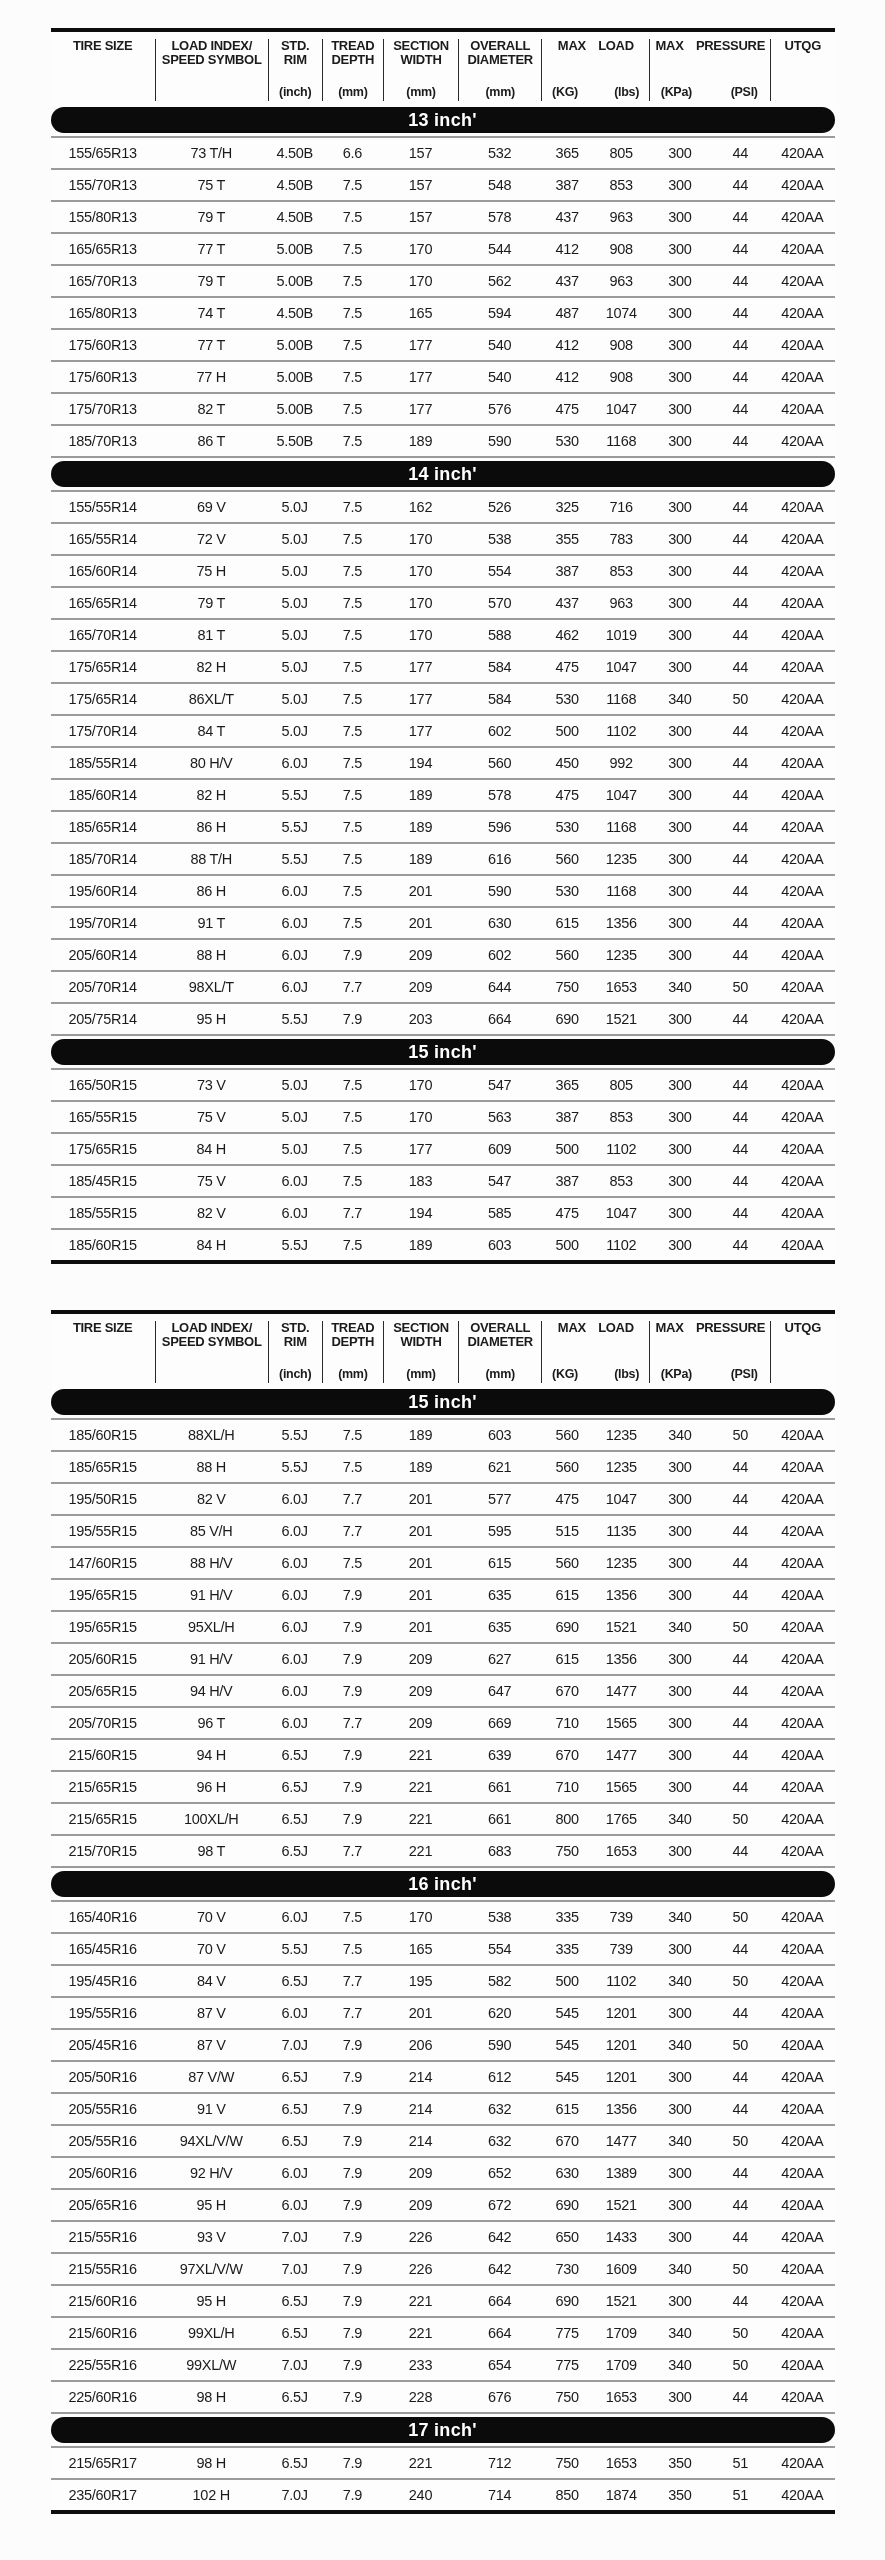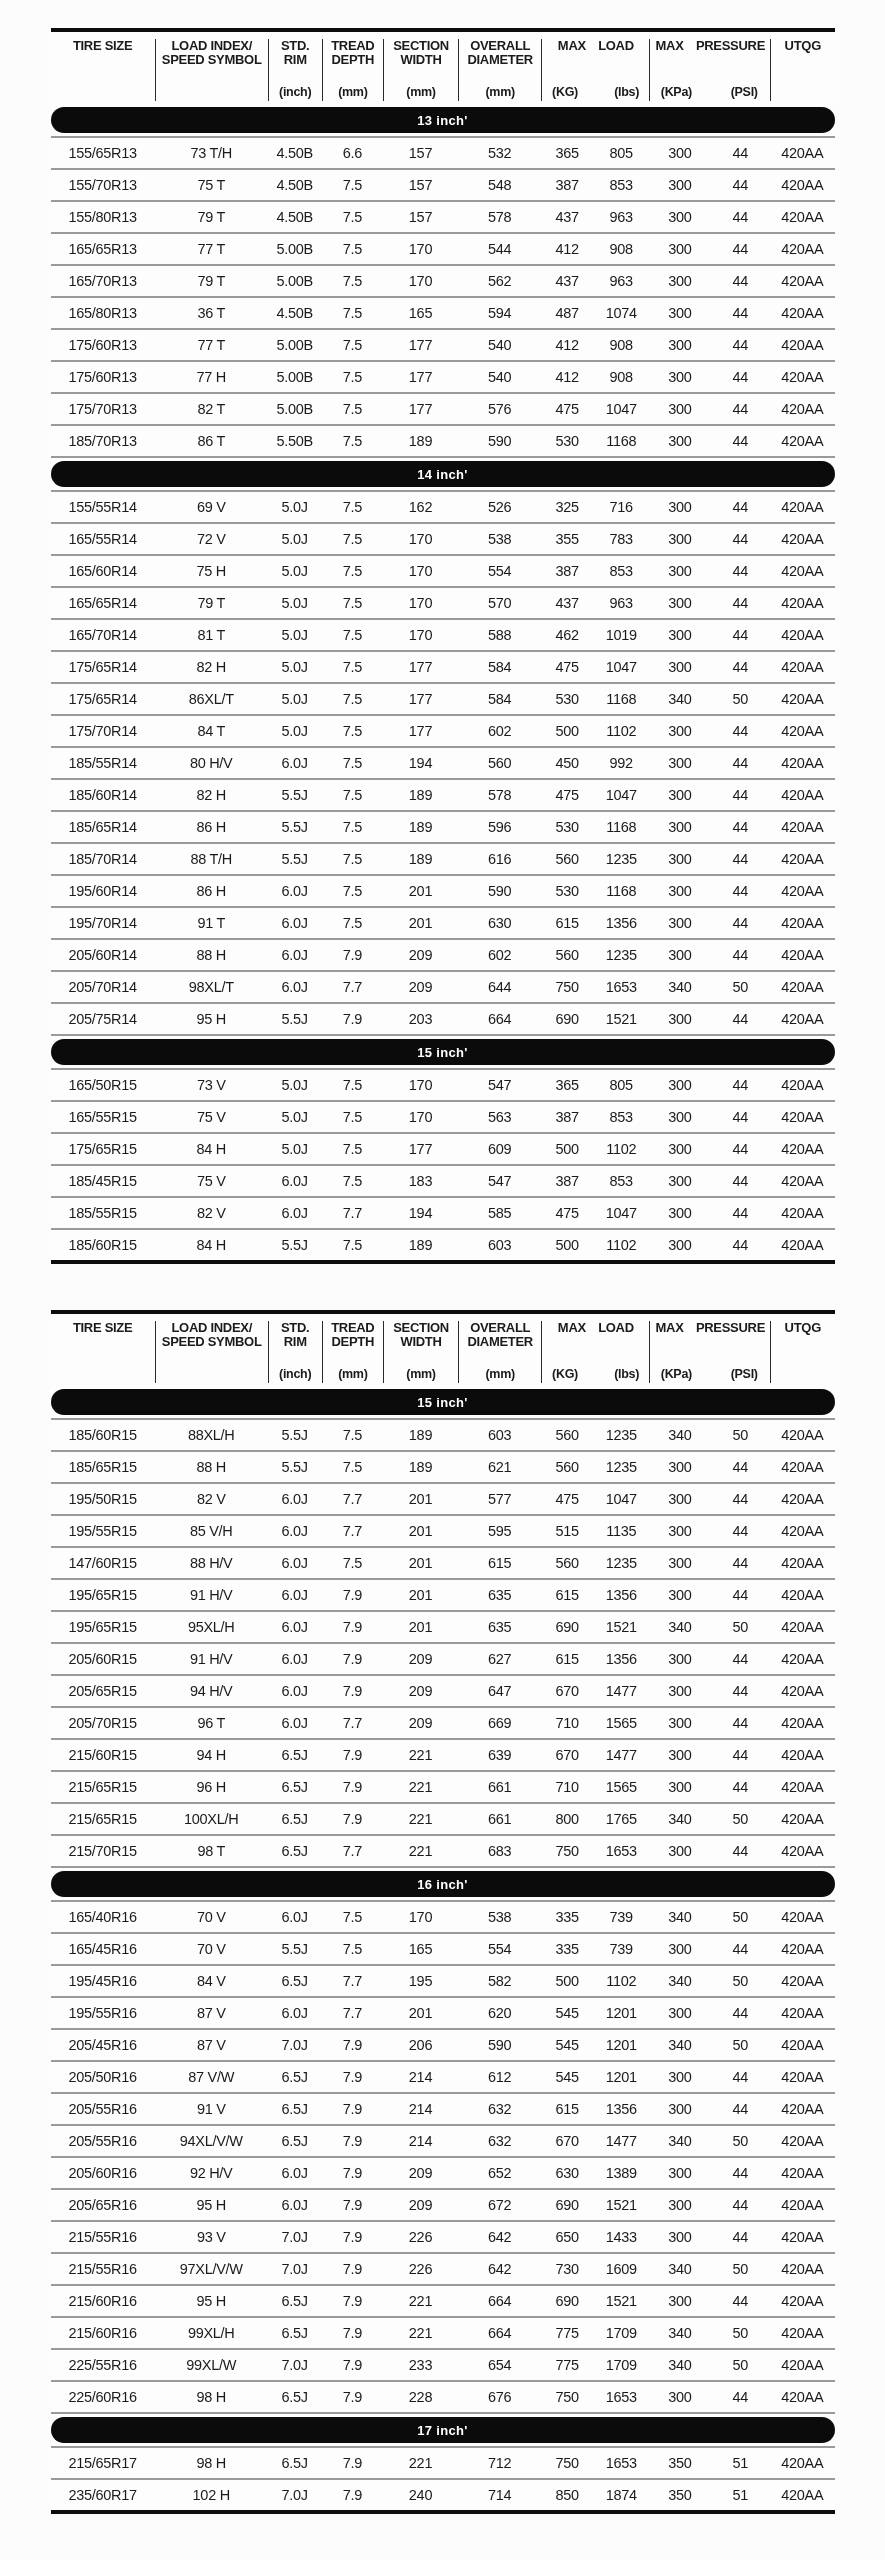--- a/index.html
+++ b/index.html
@@ -47,21 +47,21 @@
   .section-row{
     padding:3px 0;
     border-bottom:2px solid #9a9a9a;
   }
   .pill{
     height:26px;
     background:#0b0b0b;
     border-radius:14px;
     color:#ffffff;
     font-weight:bold;
-    font-size:13px;
+    font-size:18px;
     letter-spacing:0.3px;
     display:flex;align-items:center;justify-content:center;
   }
   
   .row{
     display:grid;
     grid-template-columns:var(--cols);
     height:30px;
     align-items:center;
     border-bottom:2px solid #9a9a9a;
@@ -210,21 +210,21 @@
           <div class="cell">170</div>
           <div class="cell">562</div>
           <div class="cell">437</div>
           <div class="cell">963</div>
           <div class="cell">300</div>
           <div class="cell">44</div>
           <div class="cell">420AA</div>
         </div>
         <div class="row">
           <div class="cell">165/80R13</div>
-          <div class="cell">36 T</div>
+          <div class="cell">74 T</div>
           <div class="cell">4.50B</div>
           <div class="cell">7.5</div>
           <div class="cell">165</div>
           <div class="cell">594</div>
           <div class="cell">487</div>
           <div class="cell">1074</div>
           <div class="cell">300</div>
           <div class="cell">44</div>
           <div class="cell">420AA</div>
         </div>

